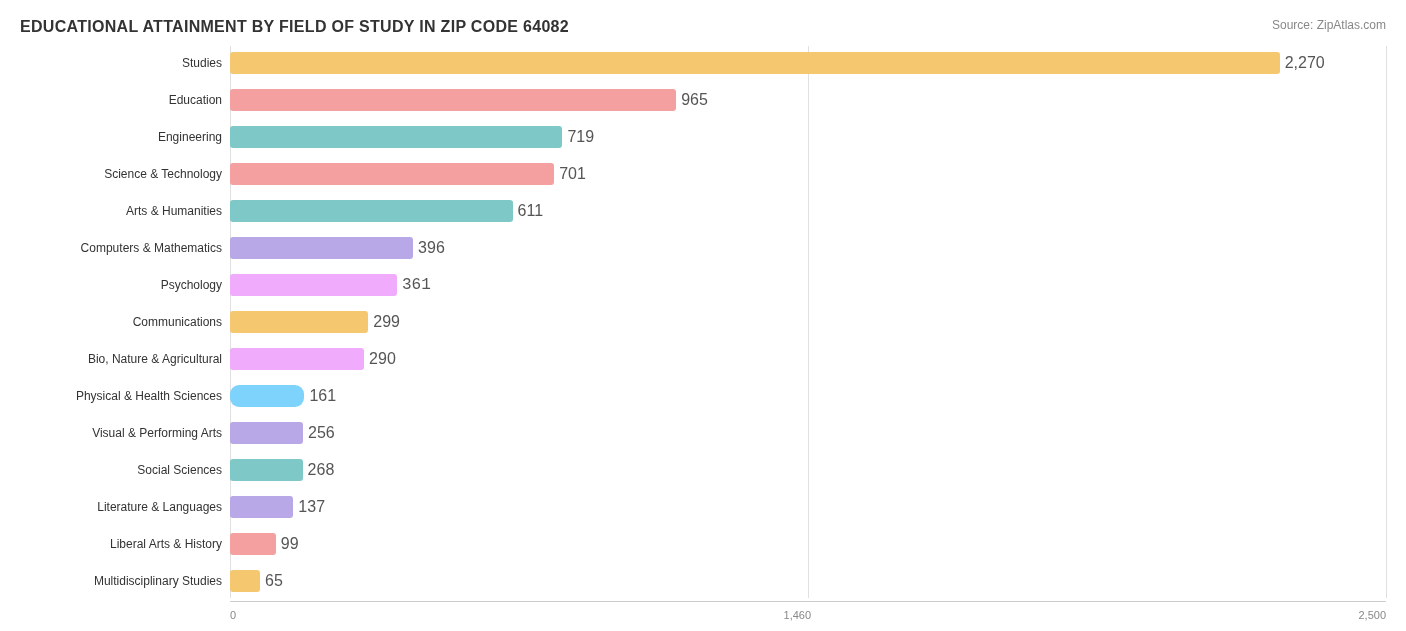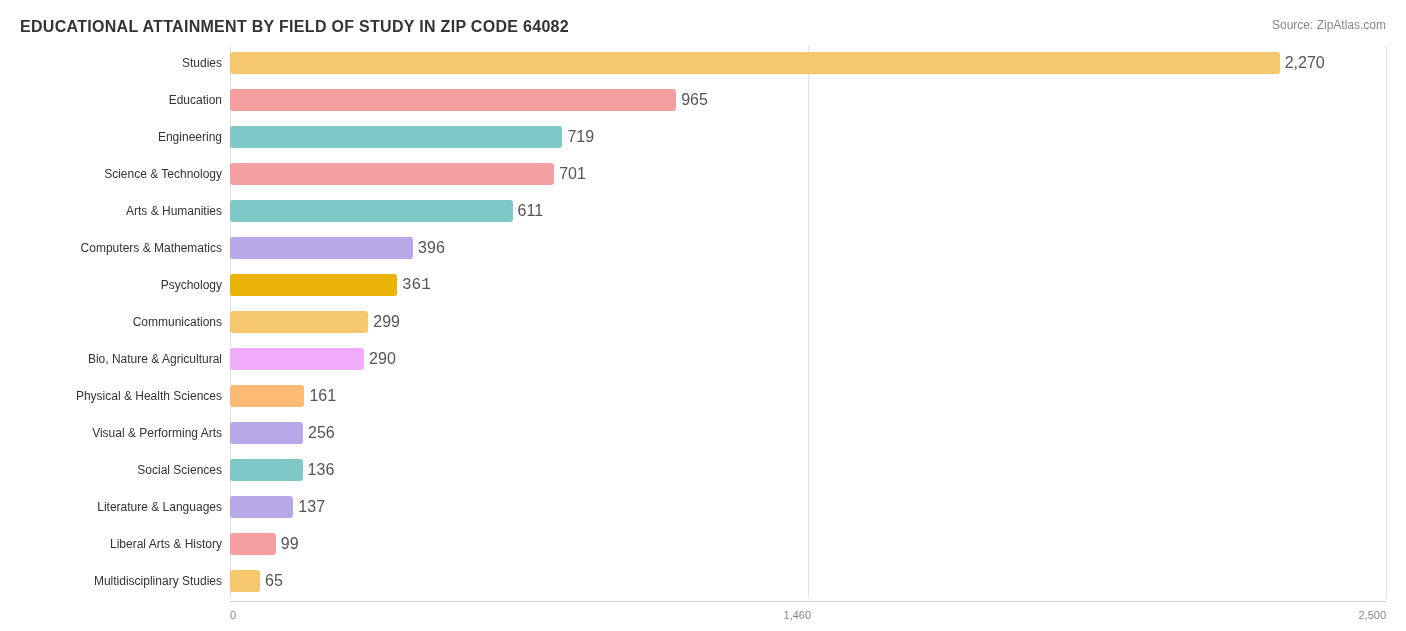--- a/index.html
+++ b/index.html
@@ -82,24 +82,24 @@
       justify-content: space-between;
       padding-top: 4px;
     }
     
     .bar-business { background: #f5c870; }
     .bar-education { background: #f4a0a0; }
     .bar-engineering { background: #7ec8c8; }
     .bar-science { background: #f4a0a0; }
     .bar-arts-humanities { background: #7ec8c8; }
     .bar-computers { background: #b8a8e8; }
-    .bar-psychology { background: #eab308; font-family: Liberation Mono, monospace; }
+    .bar-psychology { background: #f0abfc; font-family: Liberation Mono, monospace; }
     .bar-communications { background: #f5c870; }
     .bar-bio { background: #f0abfc; }
-    .bar-physical { background: #fdba74; }
+    .bar-physical { background: #7dd3fc; border-radius: 9px; }
     .bar-visual { background: #b8a8e8; }
     .bar-social { background: #7ec8c8; }
     .bar-literature { background: #b8a8e8; }
     .bar-liberal { background: #f4a0a0; }
     .bar-multi { background: #f5c870; }
   </style>
 </head>
 <body>
 
 <div class="chart-container">
@@ -198,21 +198,21 @@
             <div class="bar-wrapper">
               <div class="bar bar-visual" style="width: 6.32%;">
                 <div class="bar-value">256</div>
               </div>
             </div>
           </div>
           <div class="bar-row">
             <div class="bar-label">Social Sciences</div>
             <div class="bar-wrapper">
               <div class="bar bar-social" style="width: 6.28%;">
-                <div class="bar-value">136</div>
+                <div class="bar-value">268</div>
               </div>
             </div>
           </div>
           <div class="bar-row">
             <div class="bar-label">Literature &amp; Languages</div>
             <div class="bar-wrapper">
               <div class="bar bar-literature" style="width: 5.48%;">
                 <div class="bar-value">137</div>
               </div>
             </div>

